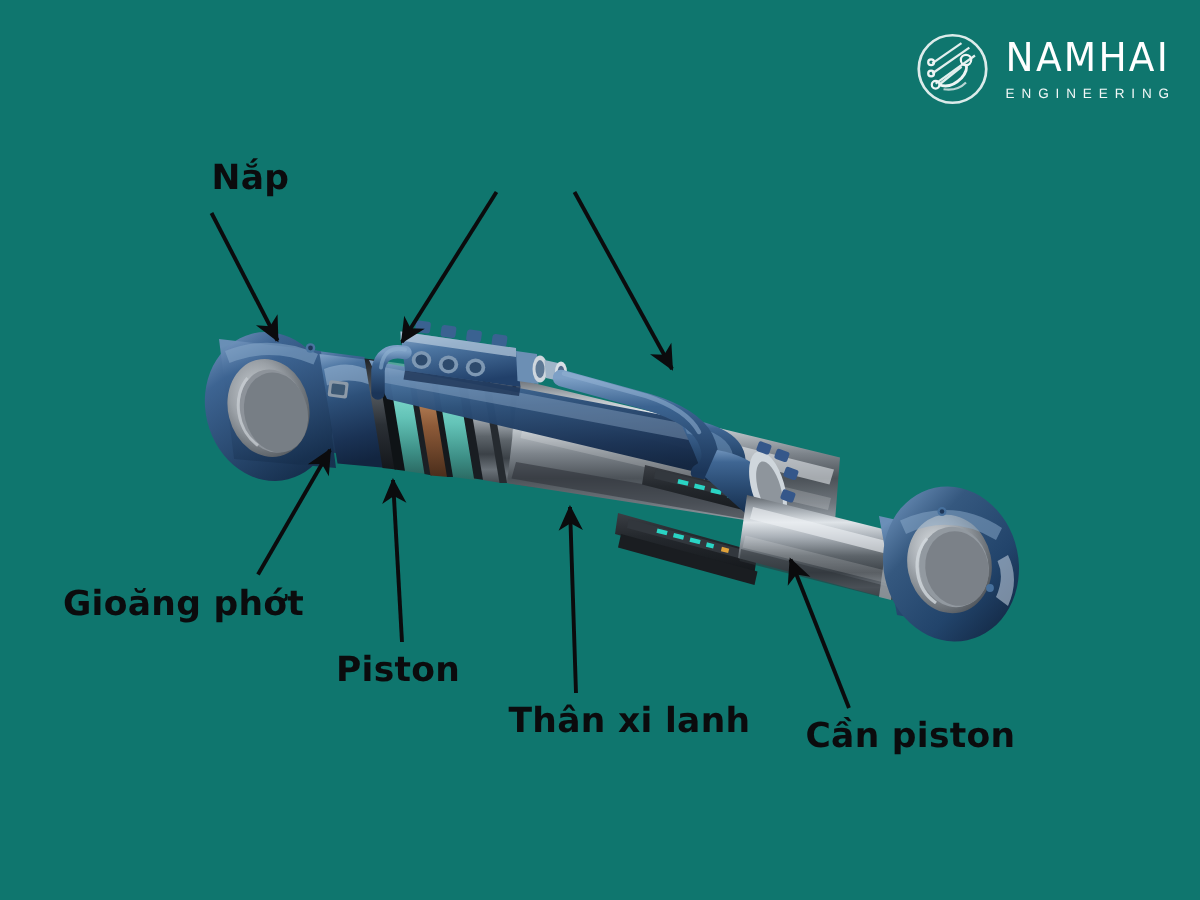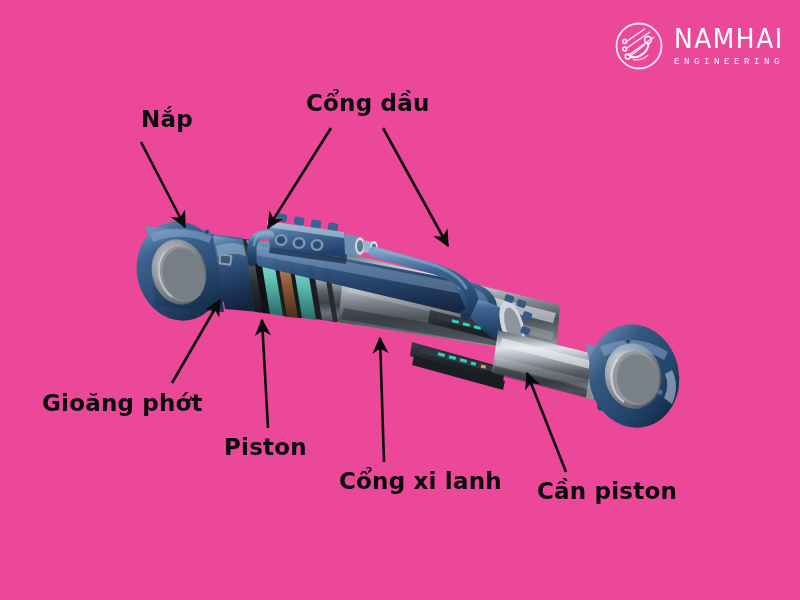--- a/index.html
+++ b/index.html
@@ -11,21 +11,21 @@
     width: 800px;
     height: 600px;
     overflow: hidden;
     font-family: "Liberation Sans", sans-serif;
     background: #a7b2c6;
   }
   #stage {
     position: relative;
     width: 800px;
     height: 600px;
-    background: #ec4899;
+    background: #0f766e;
   }
   #scene-svg {
     position: absolute;
     left: 0;
     top: 0;
     width: 800px;
     height: 600px;
   }
   
   .brand {
@@ -51,21 +51,21 @@
   .brand-name {
     font-family: "DejaVu Sans", sans-serif;
     font-size: 25px;
     font-weight: 400;
     letter-spacing: 1.5px;
     color: #ffffff;
     transform: scaleY(1.06);
     transform-origin: left center;
   }
   .brand-sub {
-    font-family: Liberation Mono, monospace;
+    font-family: Liberation Sans, sans-serif;
     font-size: 9px;
     font-weight: 400;
     letter-spacing: 4.6px;
     color: #ffffff;
     margin-top: 7px;
     opacity: .95;
   }
   
   .label {
     position: absolute;
@@ -426,19 +426,18 @@
       <path d="M20 46 Q 30 50 40 40 Q 46 33 44 28" fill="none" stroke="#ffffff" stroke-width="2.6"></path>
       <path d="M24 50 Q 36 52 44 44" fill="none" stroke="#ffffff" stroke-width="2" opacity=".75"></path>
     </svg>
     <div class="brand-text">
       <div class="brand-name">NAMHAI</div>
       <div class="brand-sub">ENGINEERING</div>
     </div>
   </div>
 
   <div class="label lbl-nap">Nắp</div>
-  <div class="label lbl-congdau">Cổng dầu</div>
   <div class="label lbl-piston">Piston</div>
   <div class="label lbl-gioang">Gioăng phớt</div>
-  <div class="label lbl-than">Cổng xi lanh</div>
+  <div class="label lbl-than">Thân xi lanh</div>
   <div class="label lbl-can">Cần piston</div>
 
 </div>
 
 </body></html>

